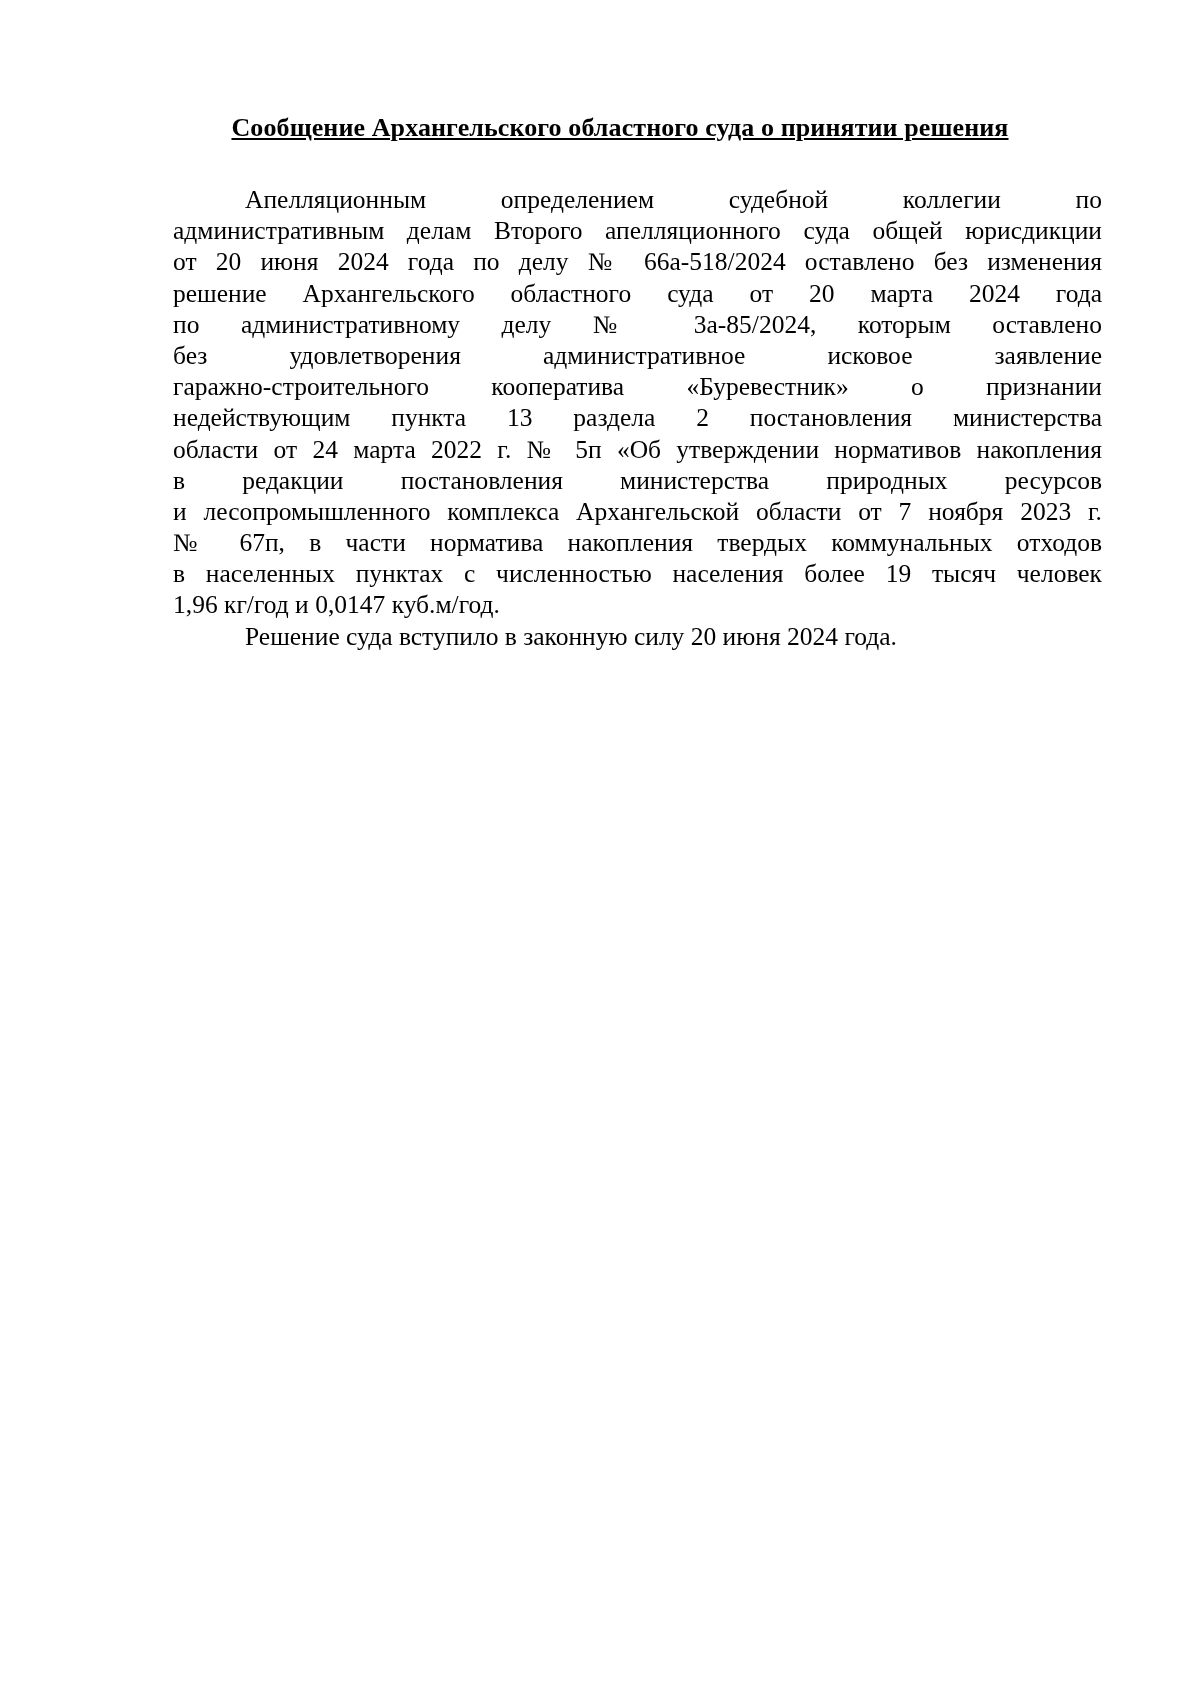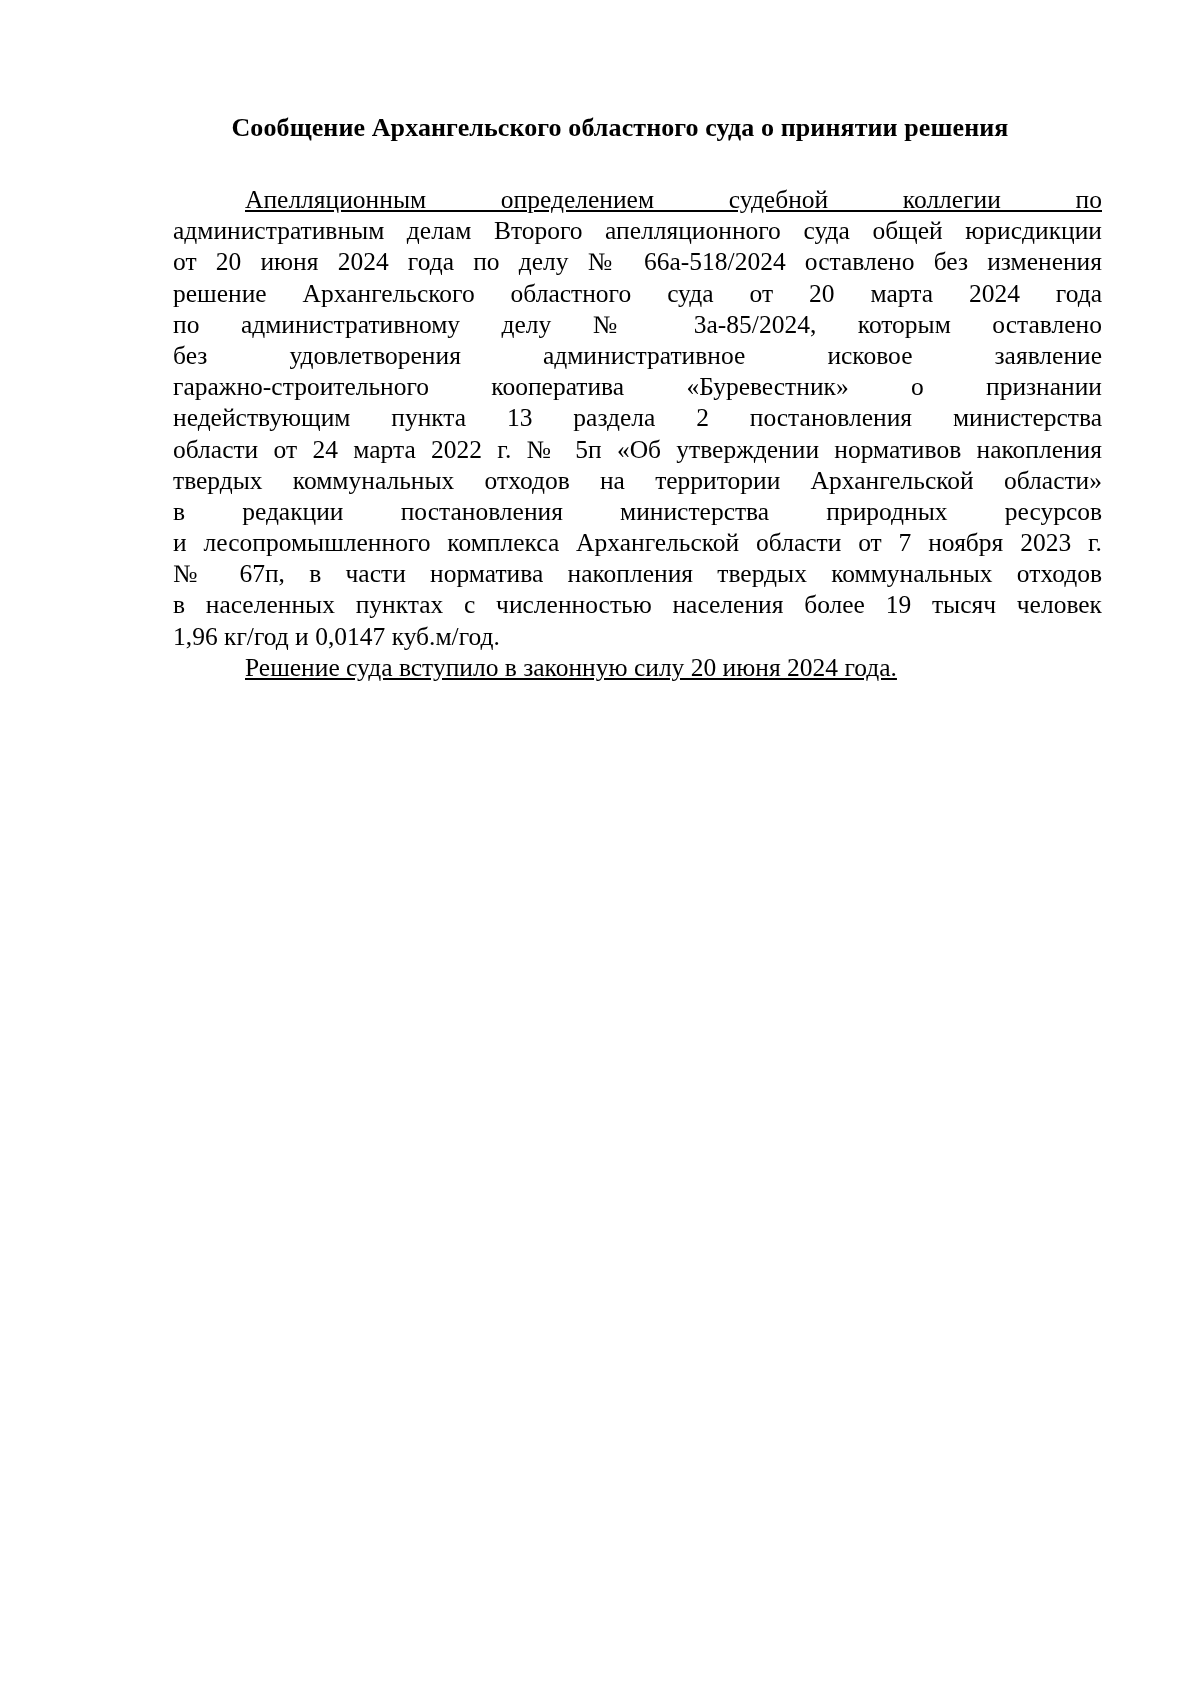--- a/index.html
+++ b/index.html
@@ -4,51 +4,50 @@
 <style>
   html, body { margin: 0; padding: 0; background: #ffffff; }
   body { width: 1200px; height: 1696px; position: relative; overflow: hidden; }
   .page {
     position: absolute; left: 0; top: 0; width: 1200px; height: 1696px; background: #ffffff;
     font-family: "Liberation Serif", "DejaVu Serif", serif; color: #000;
   }
   .title {
     position: absolute; left: 0; width: 1200px; top: 113px; text-align: center;
     font-weight: bold; font-size: 26px; line-height: 30px; letter-spacing: 0.1px;
-    padding-left: 40px; box-sizing: border-box;
+    padding-left: 40px; box-sizing: border-box; text-decoration: underline;
   }
   .body {
     position: absolute; left: 173px; top: 184px; width: 929px;
     font-size: 25.5px;
   }
   .line {
     display: block; height: 31.2px; line-height: 31.2px; white-space: nowrap;
     text-align: justify; text-align-last: justify;
   }
   .line.last { text-align-last: left; }
-  .line.indent { padding-left: 72px; text-decoration: underline; }
+  .line.indent { padding-left: 72px; }
 </style>
 </head>
 <body>
 
 <div class="page">
   <div class="title">Сообщение Архангельского областного суда о принятии решения</div>
 
   <div class="body">
     <div>
       <span class="line indent">Апелляционным определением судебной коллегии по</span>
       <span class="line">административным делам Второго апелляционного суда общей юрисдикции</span>
       <span class="line">от 20 июня 2024 года по делу № 66а-518/2024 оставлено без изменения</span>
       <span class="line">решение Архангельского областного суда от 20 марта 2024 года</span>
       <span class="line">по административному делу № 3а-85/2024, которым оставлено</span>
       <span class="line">без удовлетворения административное исковое заявление</span>
       <span class="line">гаражно-строительного кооператива «Буревестник» о признании</span>
       <span class="line">недействующим пункта 13 раздела 2 постановления министерства</span>
       <span class="line">области от 24 марта 2022 г. № 5п «Об утверждении нормативов накопления</span>
-      <span class="line">твердых коммунальных отходов на территории Архангельской области»</span>
       <span class="line">в редакции постановления министерства природных ресурсов</span>
       <span class="line">и лесопромышленного комплекса Архангельской области от 7 ноября 2023 г.</span>
       <span class="line">№ 67п, в части норматива накопления твердых коммунальных отходов</span>
       <span class="line">в населенных пунктах с численностью населения более 19 тысяч человек</span>
       <span class="line last">1,96 кг/год и 0,0147 куб.м/год.</span>
     </div>
     <div>
       <span class="line indent last">Решение суда вступило в законную силу 20 июня 2024 года.</span>
     </div>
   </div>

